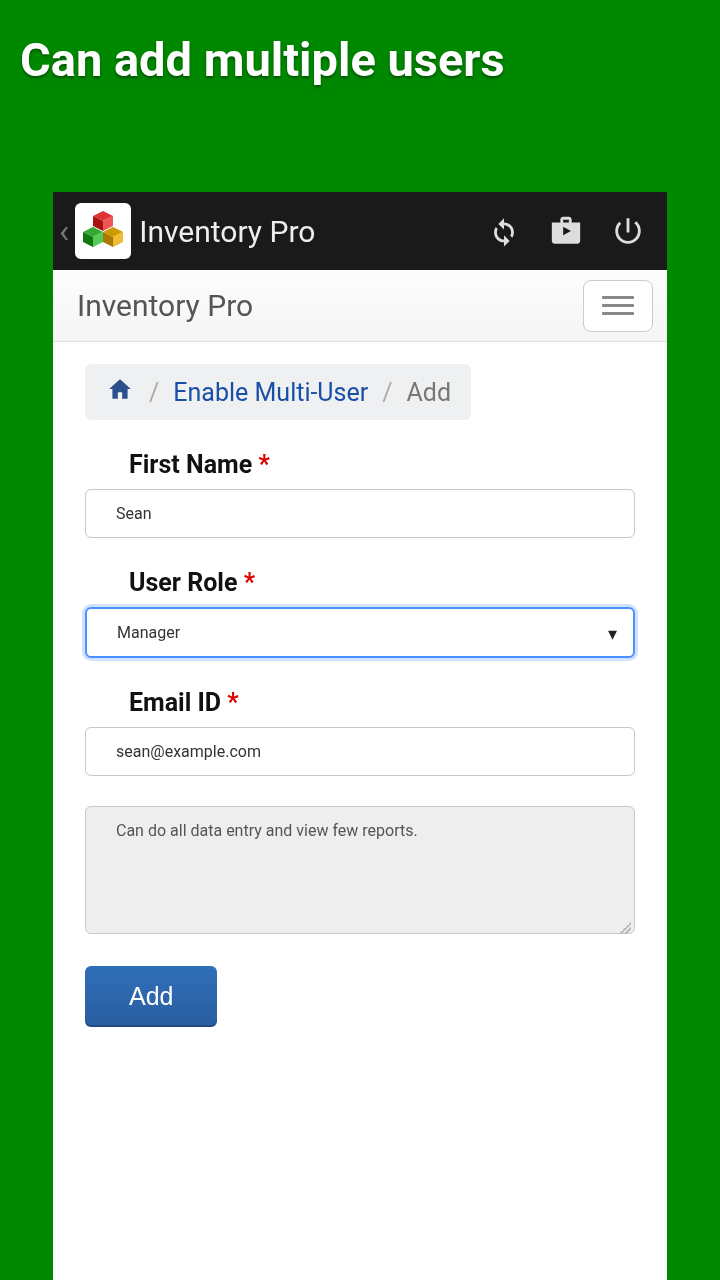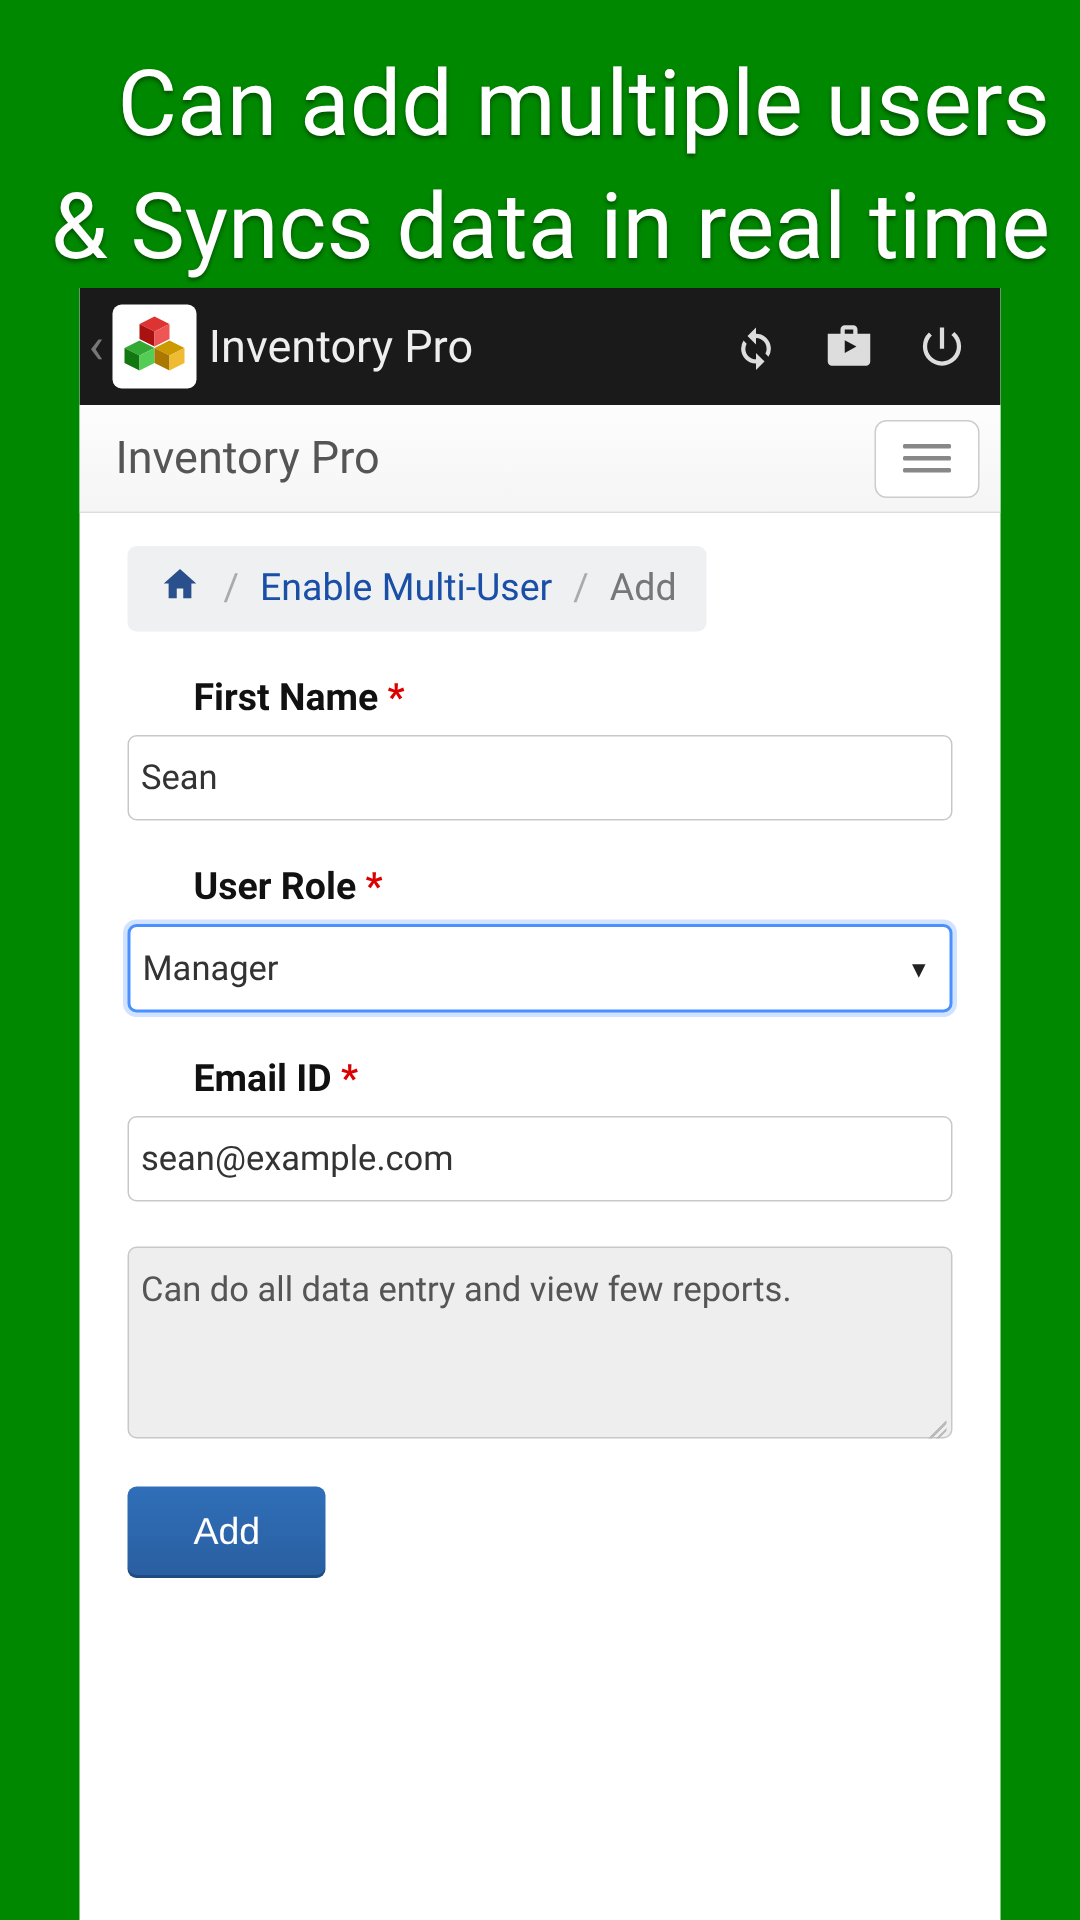--- a/index.html
+++ b/index.html
@@ -4,23 +4,23 @@
 <style>
   * { box-sizing: border-box; margin: 0; padding: 0; }
   html, body { width: 720px; height: 1280px; }
   body {
     background: #008800;
     font-family: -apple-system, BlinkMacSystemFont, "Segoe UI", Roboto, Arial, sans-serif;
     overflow: hidden;
   }
   .promo-headline {
     color: #fff;
-    font-size: 61px;
-    font-weight: 400;
-    text-align: right;
+    font-size: 47px;
+    font-weight: 700;
+    text-align: left;
     padding: 28px 20px 20px 20px;
     line-height: 1.35;
     text-shadow: 0 2px 3px rgba(0,0,0,0.4);
   }
   .device-frame {
     position: absolute;
     left: 53px;
     right: 53px;
     top: 192px;
     bottom: 0;
@@ -125,22 +125,22 @@
     font-size: 25px;
     font-weight: 700;
     color: #111;
     margin-bottom: 10px;
     display: block;
     margin-left: 44px;
   }
   .req { color: #d00; font-weight: 700; }
   .form-input, .form-select, .form-textarea {
     width: 100%;
-    font-size: 23px;
-    padding: 14px 8px;
+    font-size: 16px;
+    padding: 14px 30px;
     border: 1px solid #c8c8c8;
     border-radius: 6px;
     color: #333;
     font-family: inherit;
     background: #fff;
   }
   .form-select {
     border: 2px solid #4a90ff;
     box-shadow: 0 0 0 3px rgba(74,144,255,0.25);
     appearance: none;
@@ -186,21 +186,20 @@
     padding: 16px 44px;
     box-shadow: inset 0 -2px 0 rgba(0,0,0,0.2);
     cursor: pointer;
   }
 </style>
 </head>
 <body>
 
 <div class="promo-headline">
   <span>Can add multiple users</span><br>
-  <span>&amp; Syncs data in real time</span>
 </div>
 
 <div class="device-frame">
 
   <div class="appbar">
     <div class="appbar-back">‹</div>
     <div class="appbar-logo">
       <svg viewBox="0 0 48 48">
         <polygon points="24,4 34,9 24,14 14,9" fill="#d33"></polygon>
         <polygon points="14,9 24,14 24,24 14,19" fill="#a11"></polygon>

